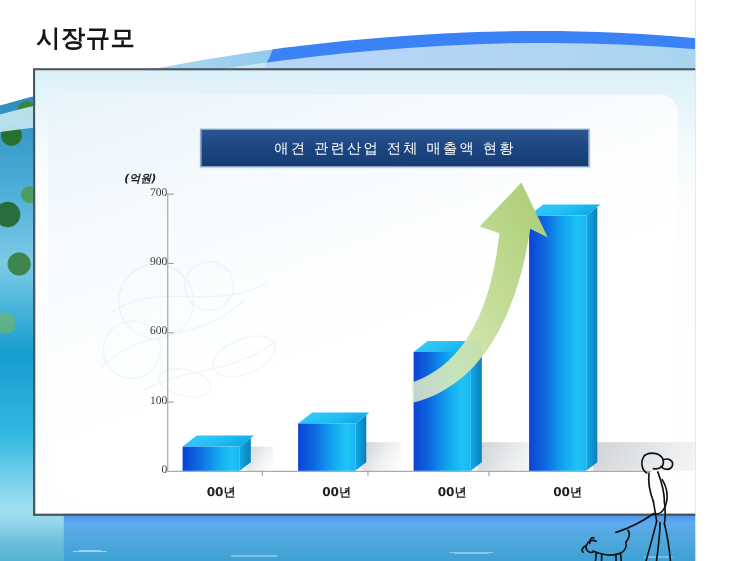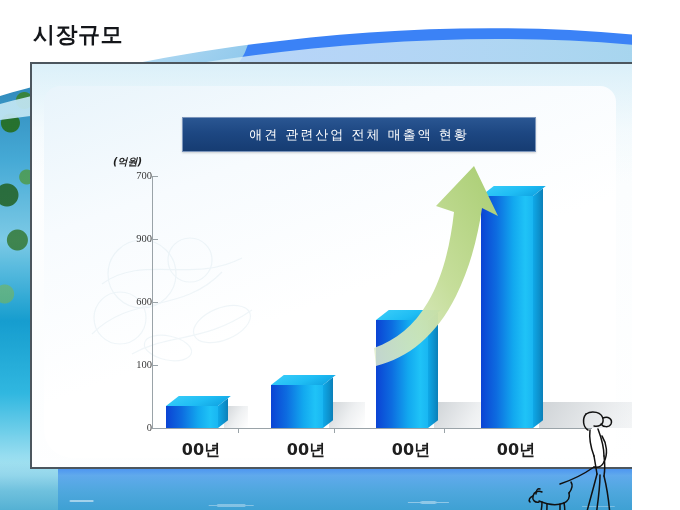--- a/index.html
+++ b/index.html
@@ -108,21 +108,21 @@
     position:absolute;height:10px;
     background:linear-gradient(135deg,#35caf8 0%,#1fbdf4 55%,#12a6e4 100%);
     transform:skewX(-52deg);transform-origin:bottom left;
   }
   .bar .shadow{
     position:absolute;bottom:0;left:0;
     background:linear-gradient(120deg,rgba(140,150,158,.42) 0%,rgba(170,180,188,.20) 55%,rgba(255,255,255,0) 100%);
     z-index:-1;
   }
   .xlabel{
-    position:absolute;top:290px;text-align:center;font-size:16px;color:#1e1e1e;
+    position:absolute;top:290px;text-align:center;font-size:11px;color:#1e1e1e;
     font-family:"DejaVu Sans","Liberation Sans",sans-serif;font-weight:bold;
   }
 
   .arrow{position:absolute;left:318px;top:10px;width:140px;height:270px;z-index:6;pointer-events:none;}
   .walker{position:absolute;right:10px;bottom:-12px;width:110px;height:120px;z-index:9;}
 </style>
 </head>
 <body>
 
 <div id="slide">

